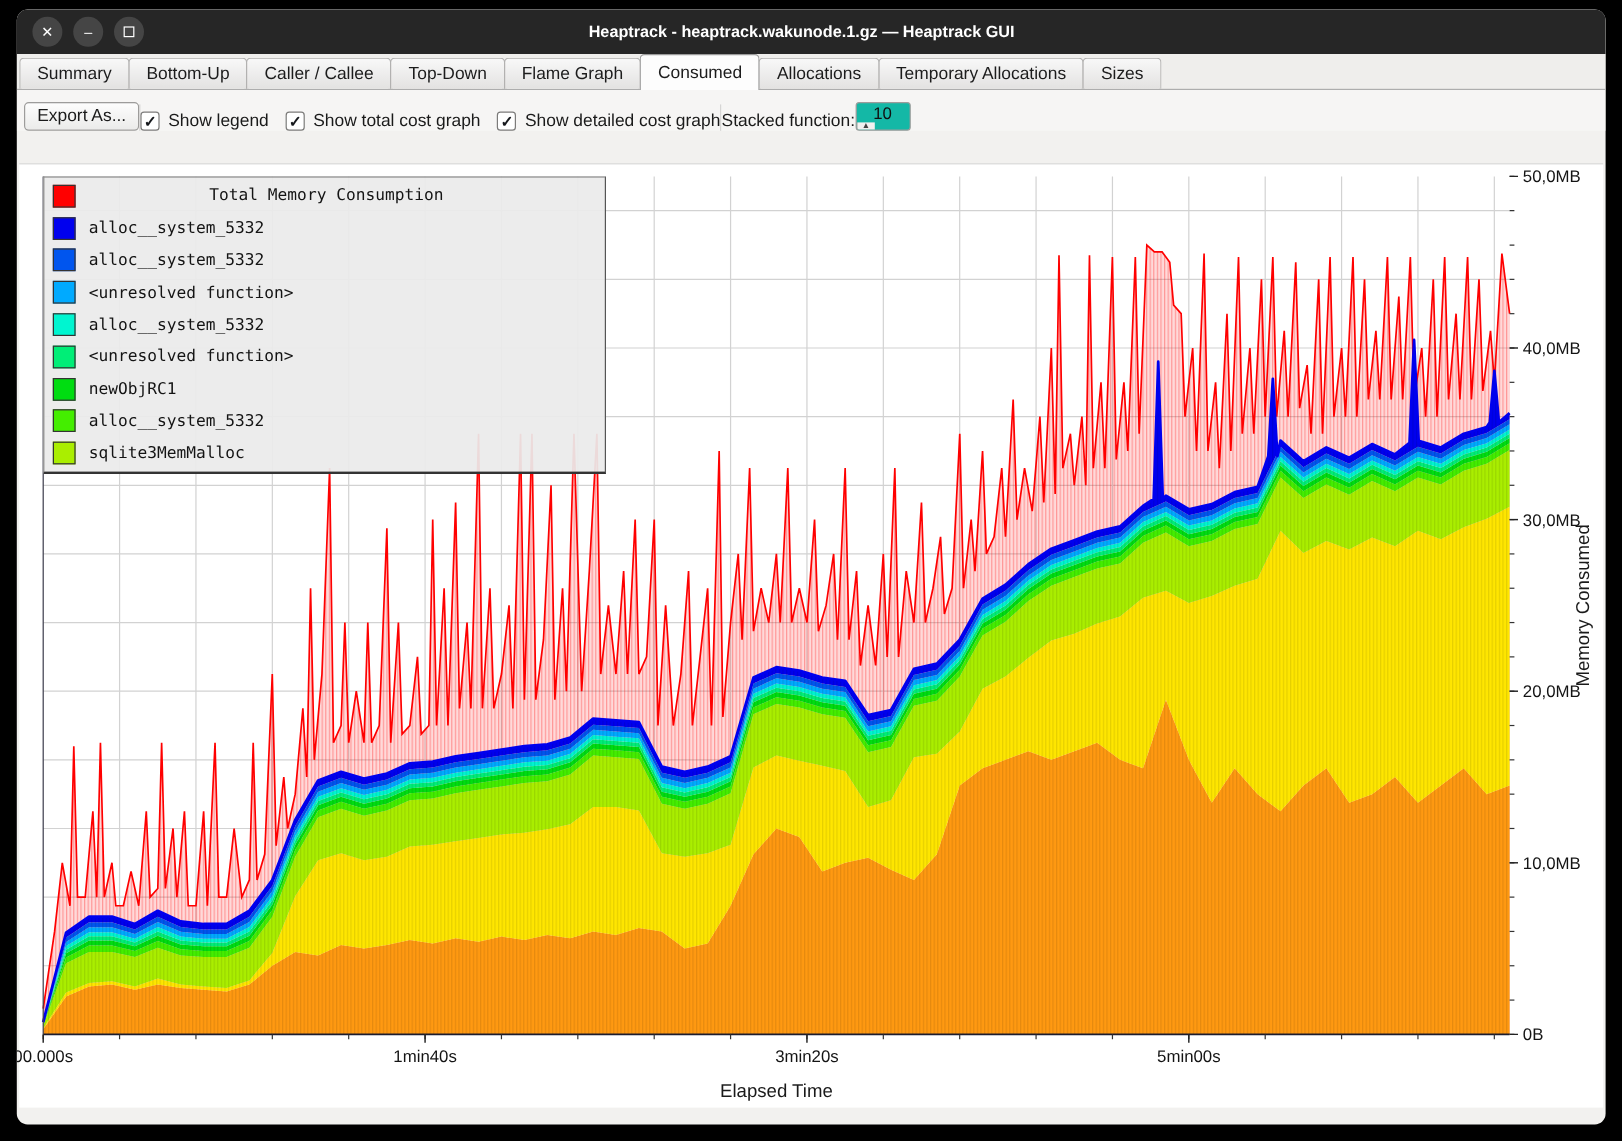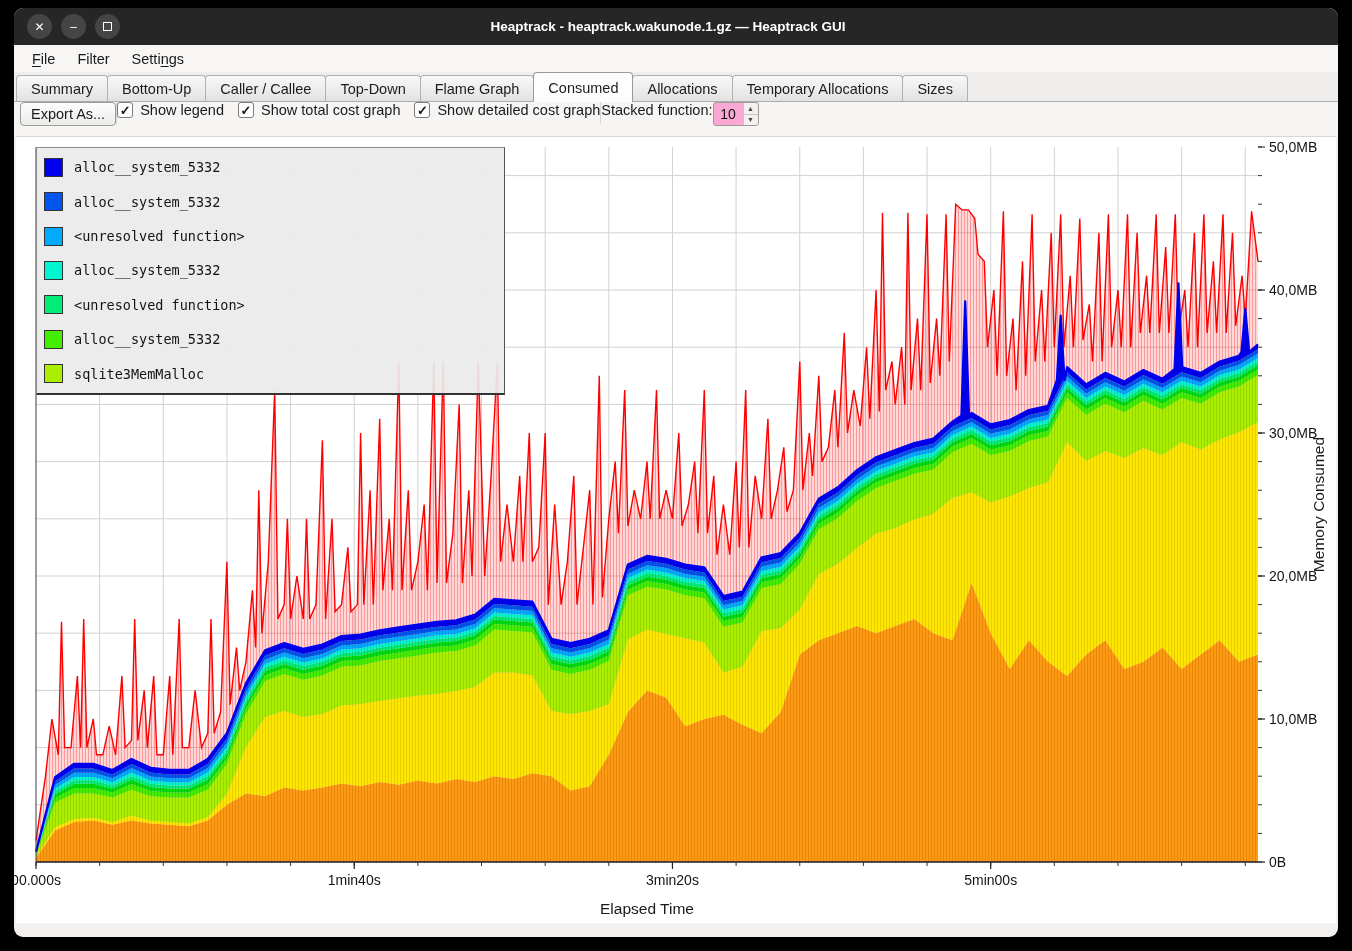--- a/index.html
+++ b/index.html
@@ -22,29 +22,29 @@
   .menuitem u{text-decoration:underline;text-underline-offset:2px;}
   
   .tabbar{height:30px;background:#efeeec;display:flex;align-items:flex-end;padding-left:2px;
           border-bottom:1px solid #adadad;position:relative;}
   .tab{position:relative;height:26px;margin-top:4px;padding:12px 14px;display:flex;align-items:center;
        font-size:14.5px;color:#1c1c1c;background:linear-gradient(#f8f8f8,#e3e2e1);
        border:1px solid #b2b1b0;border-bottom:none;border-radius:4px 4px 0 0;margin-right:-1px;}
   .tab.active{height:30px;margin-top:10px;background:#fdfdfd;z-index:2;margin-bottom:-1px;
               border-color:#9a9a9a;}
   
-  .toolbar{height:34px;background:#f6f5f4;display:flex;align-items:flex-start;padding:0 6px;}
+  .toolbar{height:34px;background:#f6f5f4;display:flex;align-items:flex-end;padding:0 6px;}
   .btn{font-size:14.5px;color:#1a1a1a;background:linear-gradient(#fdfdfd,#ebebea);
        border:1px solid #9d9c9b;border-radius:4px;padding:3px 10px;font-family:inherit;}
   .tsep{width:1px;height:22px;background:#d6d5d4;}
   .cbwrap{display:flex;align-items:center;gap:7px;font-size:14.5px;color:#1a1a1a;}
   .cbox{width:16px;height:16px;background:#fff;border:1px solid #7c7b7a;border-radius:3px;
         display:flex;align-items:center;justify-content:center;font-size:13px;font-weight:bold;color:#16181c;}
   .spinlbl{font-size:14.5px;color:#1a1a1a;}
-  .spinbox{display:flex;width:46px;height:24px;border:1px solid #9d9c9b;border-radius:3px;background:#f9a8d4;overflow:hidden;}
+  .spinbox{display:flex;width:46px;height:24px;border:1px solid #9d9c9b;border-radius:3px;background:#14b8a6;overflow:hidden;flex-direction:column;}
   .spinval{flex:1;display:flex;align-items:center;justify-content:center;font-size:14px;color:#111;}
   .spinarrows{width:15px;display:flex;flex-direction:column;border-left:1px solid #c9c8c7;}
   .spinarrows div{flex:1;display:flex;align-items:center;justify-content:center;font-size:7px;color:#444;background:#f2f1f0;}
   .spinarrows div:first-child{border-bottom:1px solid #c9c8c7;}
   
   .chart-panel{position:absolute;left:2px;top:128px;width:1320px;height:787px;background:#fff;
                border-top:1px solid #d8d7d6;}
   .chart-panel svg{position:absolute;left:0;top:0;overflow:visible;}
   
   .legend{position:absolute;left:20px;top:10px;width:469px;height:248px;
@@ -65,25 +65,20 @@
       <div class="winbtns" id="winbtns">
           <div class="winbtn">✕</div>
           <div class="winbtn">–</div>
           <div class="winbtn">
             <span class="sq"></span>
           </div>
         </div>
       <div class="wtitle">Heaptrack - heaptrack.wakunode.1.gz — Heaptrack GUI</div>
     </div>
 
-    <div class="menubar" id="menubar">
-        <div class="menuitem"><u>F</u>ile</div>
-        <div class="menuitem">Filter</div>
-        <div class="menuitem">Setti<u>n</u>gs</div>
-      </div>
 
     <div class="tabbar" id="tabbar">
         <div class="tab">Summary</div>
         <div class="tab">Bottom-Up</div>
         <div class="tab">Caller / Callee</div>
         <div class="tab">Top-Down</div>
         <div class="tab">Flame Graph</div>
         <div class="tab active">Consumed</div>
         <div class="tab">Allocations</div>
         <div class="tab">Temporary Allocations</div>
@@ -277,20 +272,24 @@
           <line x1="1242" y1="296" x2="1249" y2="296" stroke="#222" stroke-width="1.2"></line>
           <text x="1253" y="301" text-anchor="start" font-size="14" fill="#141414" font-family="Liberation Sans, sans-serif">30,0MB</text>
           <line x1="1242" y1="152.99999999999997" x2="1249" y2="152.99999999999997" stroke="#222" stroke-width="1.2"></line>
           <text x="1253" y="157.99999999999997" text-anchor="start" font-size="14" fill="#141414" font-family="Liberation Sans, sans-serif">40,0MB</text>
           <line x1="1242" y1="10" x2="1249" y2="10" stroke="#222" stroke-width="1.2"></line>
           <text x="1253" y="15" text-anchor="start" font-size="14" fill="#141414" font-family="Liberation Sans, sans-serif">50,0MB</text>
           <text x="631" y="777" text-anchor="middle" font-size="15.5" fill="#1a1a1a" font-family="Liberation Sans, sans-serif">Elapsed Time</text>
           <text x="1308" y="367.5" text-anchor="middle" font-size="15.5" fill="#1a1a1a" font-family="Liberation Sans, sans-serif" transform="rotate(-90 1308 367.5)">Memory Consumed</text>
         </svg>
       <div class="legend" id="legend">
+          <div class="lrow title">
+            <span class="lswatch" style="background: rgb(255, 0, 0);"></span>
+            <span class="ltext">Total Memory Consumption</span>
+          </div>
           <div class="lrow">
             <span class="lswatch" style="background: rgb(0, 0, 238);"></span>
             <span class="ltext">alloc__system_5332</span>
           </div>
           <div class="lrow">
             <span class="lswatch" style="background: rgb(0, 85, 238);"></span>
             <span class="ltext">alloc__system_5332</span>
           </div>
           <div class="lrow">
             <span class="lswatch" style="background: rgb(0, 170, 255);"></span>
@@ -298,20 +297,24 @@
           </div>
           <div class="lrow">
             <span class="lswatch" style="background: rgb(0, 245, 208);"></span>
             <span class="ltext">alloc__system_5332</span>
           </div>
           <div class="lrow">
             <span class="lswatch" style="background: rgb(0, 238, 119);"></span>
             <span class="ltext">&lt;unresolved function&gt;</span>
           </div>
           <div class="lrow">
+            <span class="lswatch" style="background: rgb(0, 221, 17);"></span>
+            <span class="ltext">newObjRC1</span>
+          </div>
+          <div class="lrow">
             <span class="lswatch" style="background: rgb(68, 238, 0);"></span>
             <span class="ltext">alloc__system_5332</span>
           </div>
           <div class="lrow">
             <span class="lswatch" style="background: rgb(170, 238, 0);"></span>
             <span class="ltext">sqlite3MemMalloc</span>
           </div>
         </div>
     </div>
 

